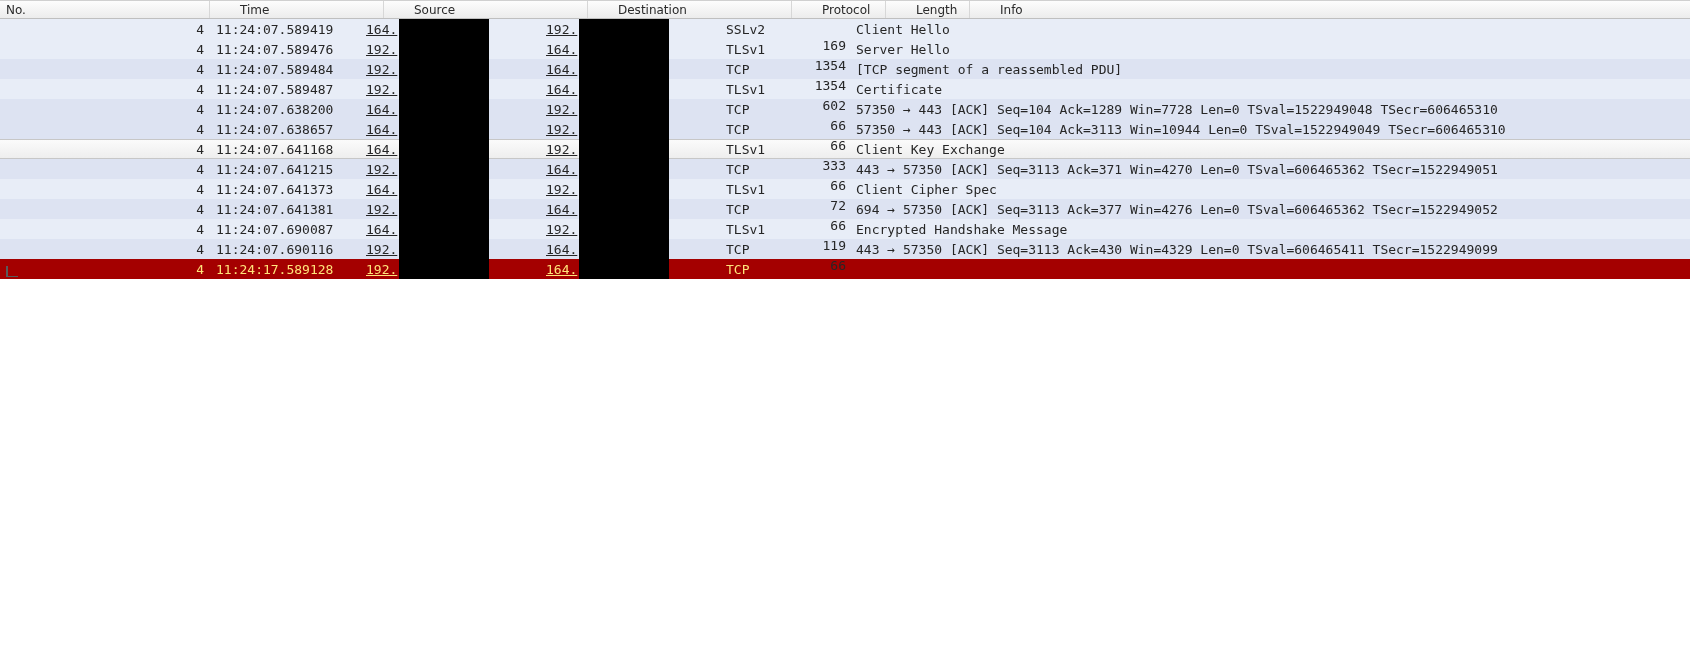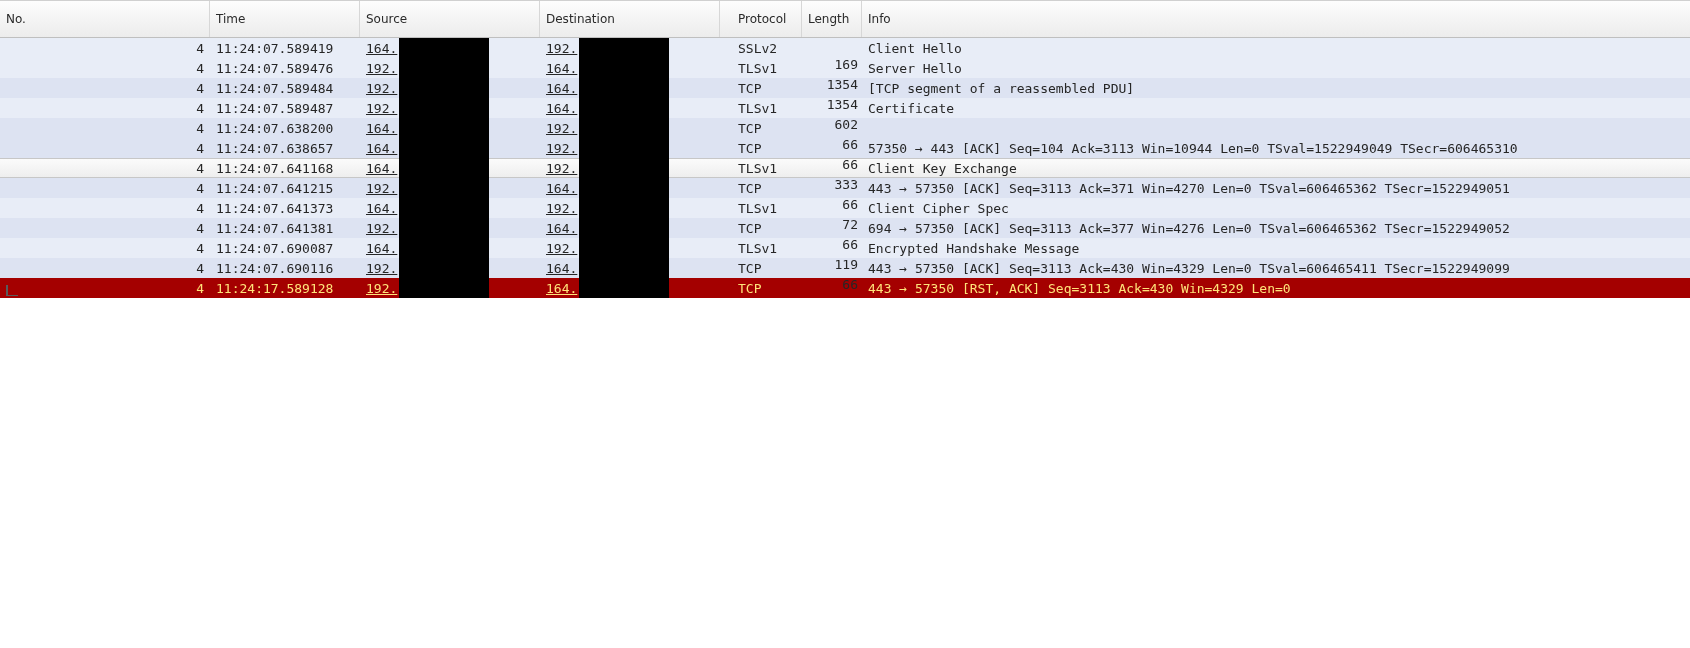--- a/index.html
+++ b/index.html
@@ -10,44 +10,45 @@
     color: #262626;
     background: #ffffff;
   }
   .packet-pane {
     width: 1690px;
   }
   
   .hdr {
     display: flex;
     align-items: stretch;
-    height: 38px;
+    height: 19px;
     background: linear-gradient(#fdfdfd, #ececec);
     border-top: 1px solid #d0d0d0;
     border-bottom: 1px solid #bfbfbf;
     box-sizing: border-box;
     user-select: none;
+    gap: 24px;
   }
   .hdr-cell {
     display: flex;
     align-items: center;
     padding-left: 6px;
     border-right: 1px solid #d7d7d7;
     color: #2a2a2a;
     font-size: 12px;
     white-space: nowrap;
     overflow: hidden;
     box-sizing: border-box;
   }
   
   .c-no     { width: 210px; }
   .c-time   { width: 150px; }
   .c-src    { width: 180px; }
   .c-dst    { width: 180px; }
-  .c-proto  { width:  70px; margin-left: 12px; }
+  .c-proto  { width:  70px; }
   .c-len    { width:  60px; text-align: right; justify-content: flex-end; padding-right: 4px; }
   .c-info   { flex: 1 1 auto; border-right: none; }
 
   .hdr .c-len { text-align: right; justify-content: flex-start; padding-left: 6px; }
 
   
   .rows { font-family: Menlo, Consolas, "DejaVu Sans Mono", monospace; font-size: 13px; }
   .row {
     display: flex;
     align-items: center;
@@ -184,20 +185,21 @@
         <div class="cell c-src"><span class="ip-wrap">
             <span class="ip-prefix">164.</span>
             <span class="redact"></span>
           </span></div>
         <div class="cell c-dst"><span class="ip-wrap">
             <span class="ip-prefix">192.</span>
             <span class="redact"></span>
           </span></div>
         <div class="cell c-proto">TCP</div>
         <div class="cell c-len">66</div>
+        <div class="cell c-info">57350 → 443 [ACK] Seq=104 Ack=1289 Win=7728 Len=0 TSval=1522949048 TSecr=606465310</div>
       </div>
       <div class="row tint-b">
         <div class="cell c-no">4</div>
         <div class="cell c-time">11:24:07.638657</div>
         <div class="cell c-src"><span class="ip-wrap">
             <span class="ip-prefix">164.</span>
             <span class="redact"></span>
           </span></div>
         <div class="cell c-dst"><span class="ip-wrap">
             <span class="ip-prefix">192.</span>
@@ -303,17 +305,16 @@
         <div class="cell c-src"><span class="ip-wrap">
             <span class="ip-prefix">192.</span>
             <span class="redact"></span>
           </span></div>
         <div class="cell c-dst"><span class="ip-wrap">
             <span class="ip-prefix">164.</span>
             <span class="redact"></span>
           </span></div>
         <div class="cell c-proto">TCP</div>
         <div class="cell c-len">54</div>
-        <div class="cell c-info">443 → 57350 [RST, ACK] Seq=3113 Ack=430 Win=4329 Len=0</div>
       </div>
     </div>
 
 </div>
 
 </body></html>

